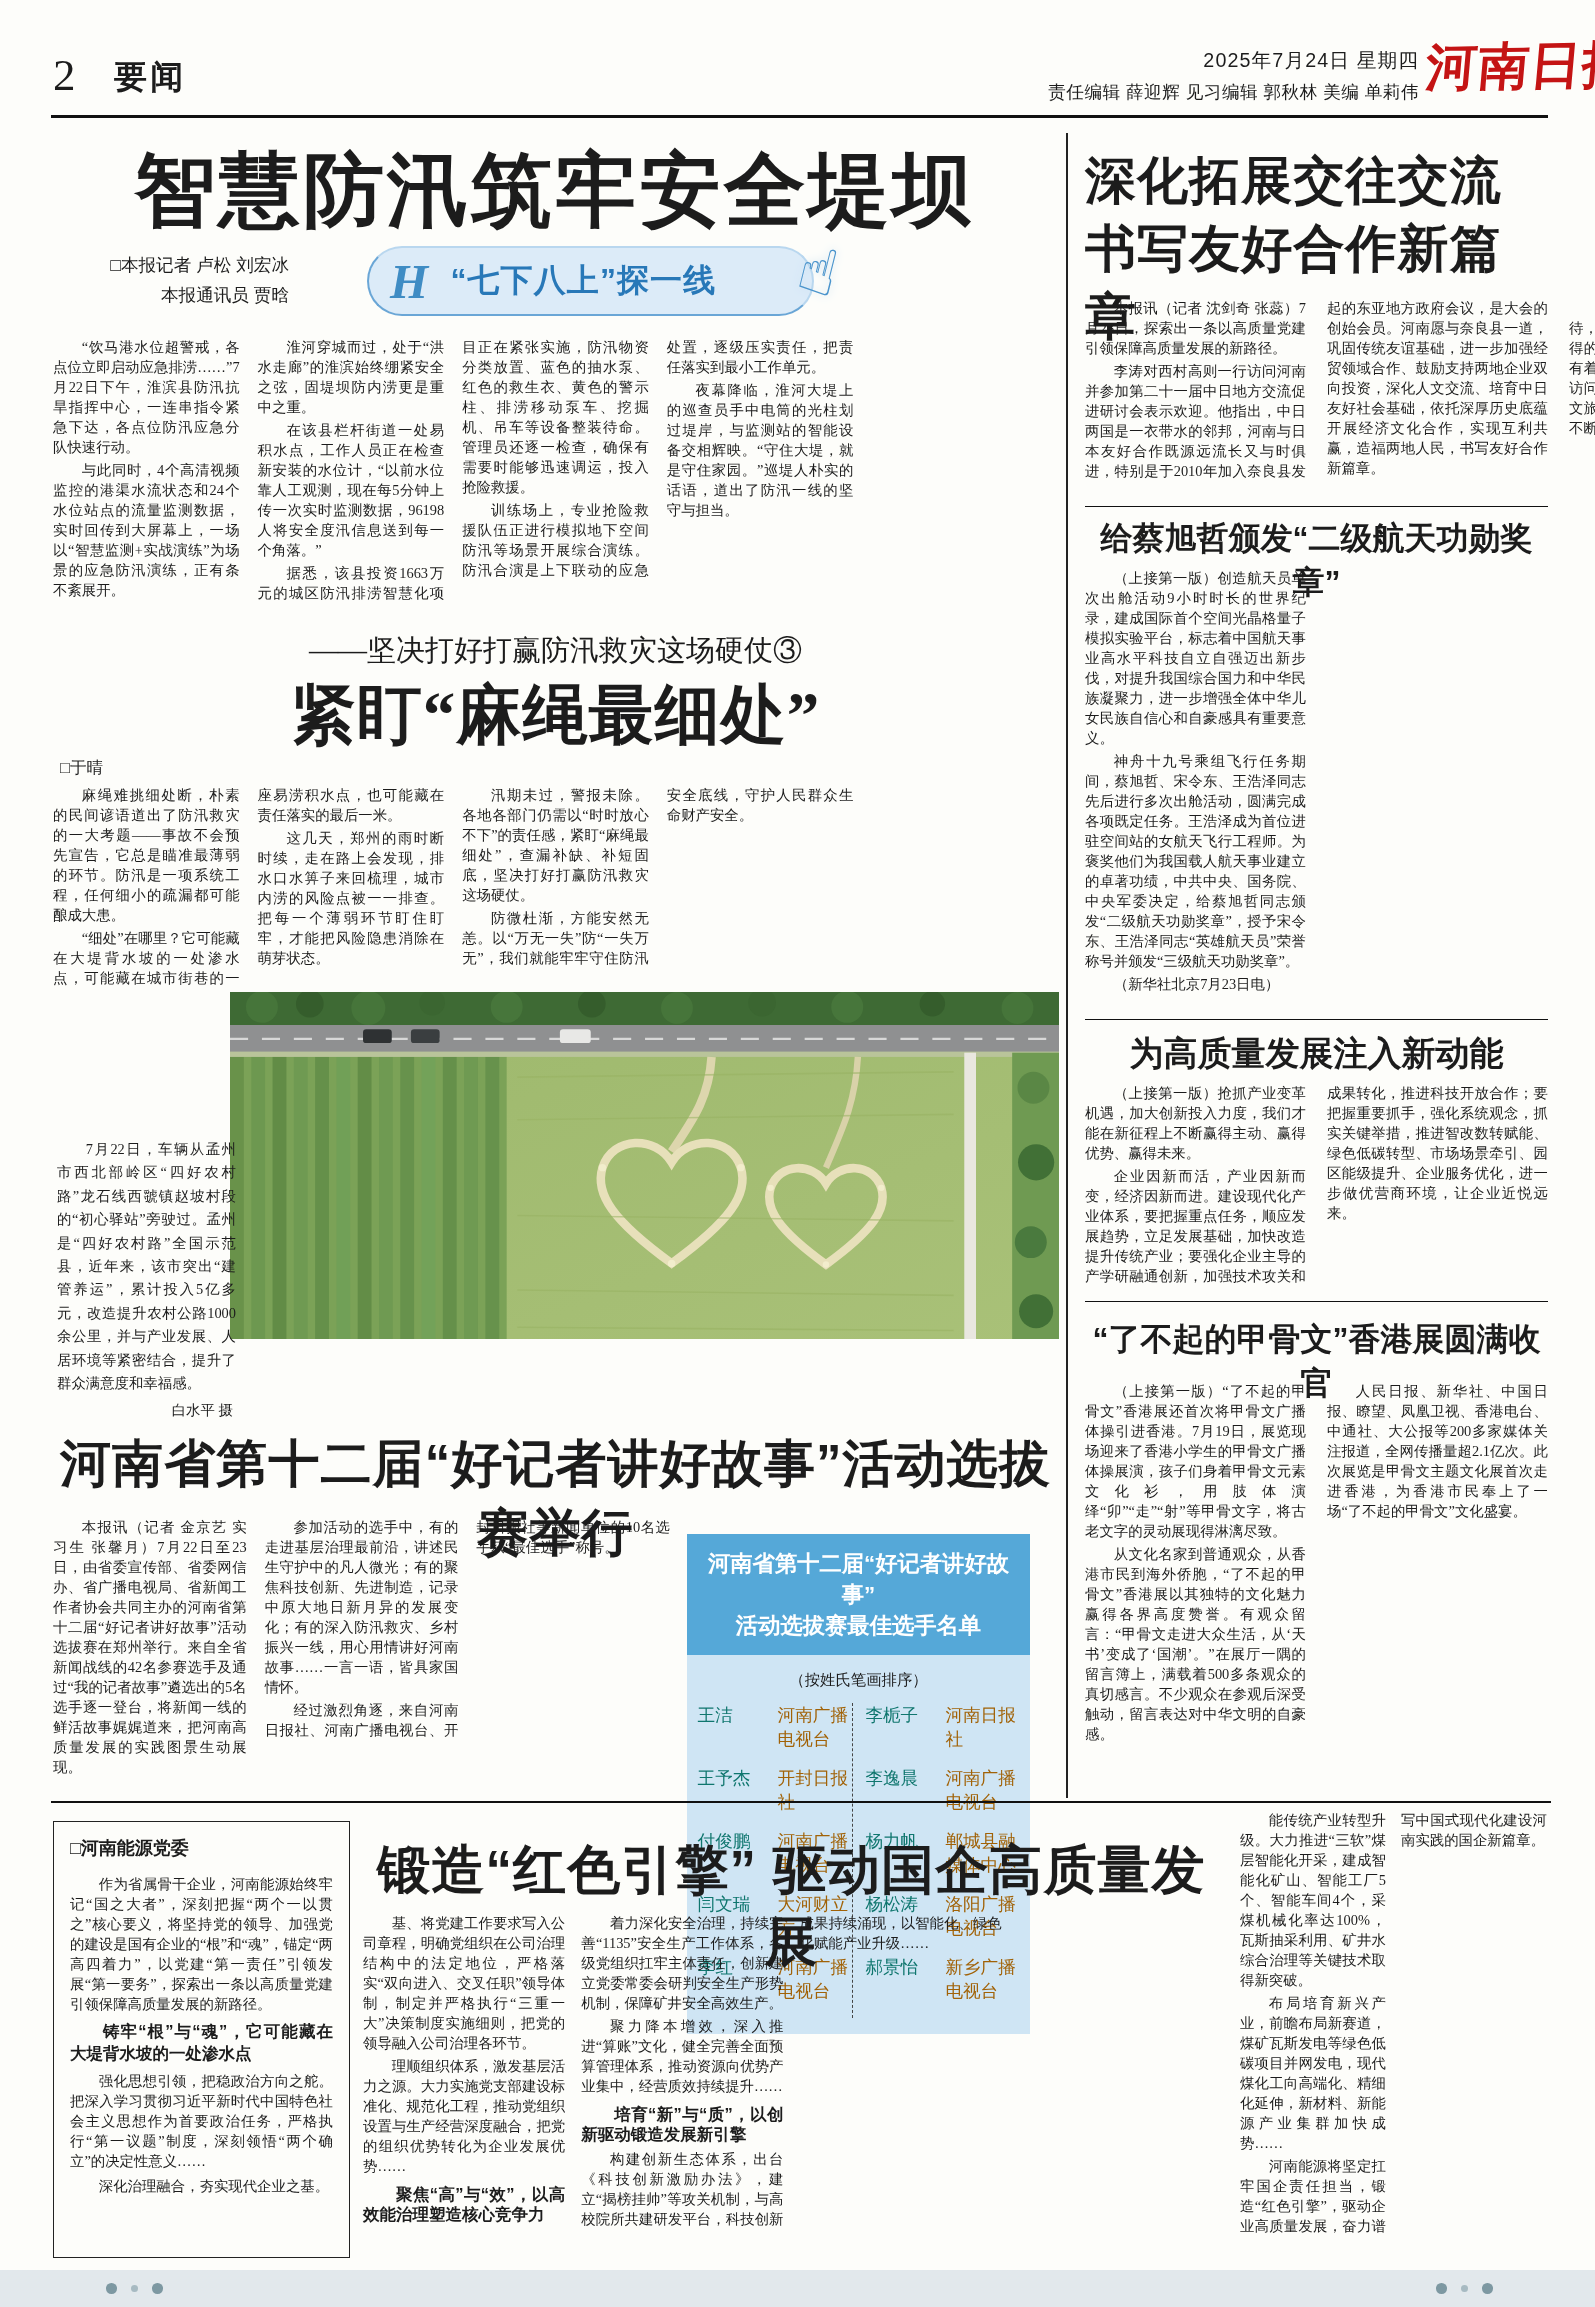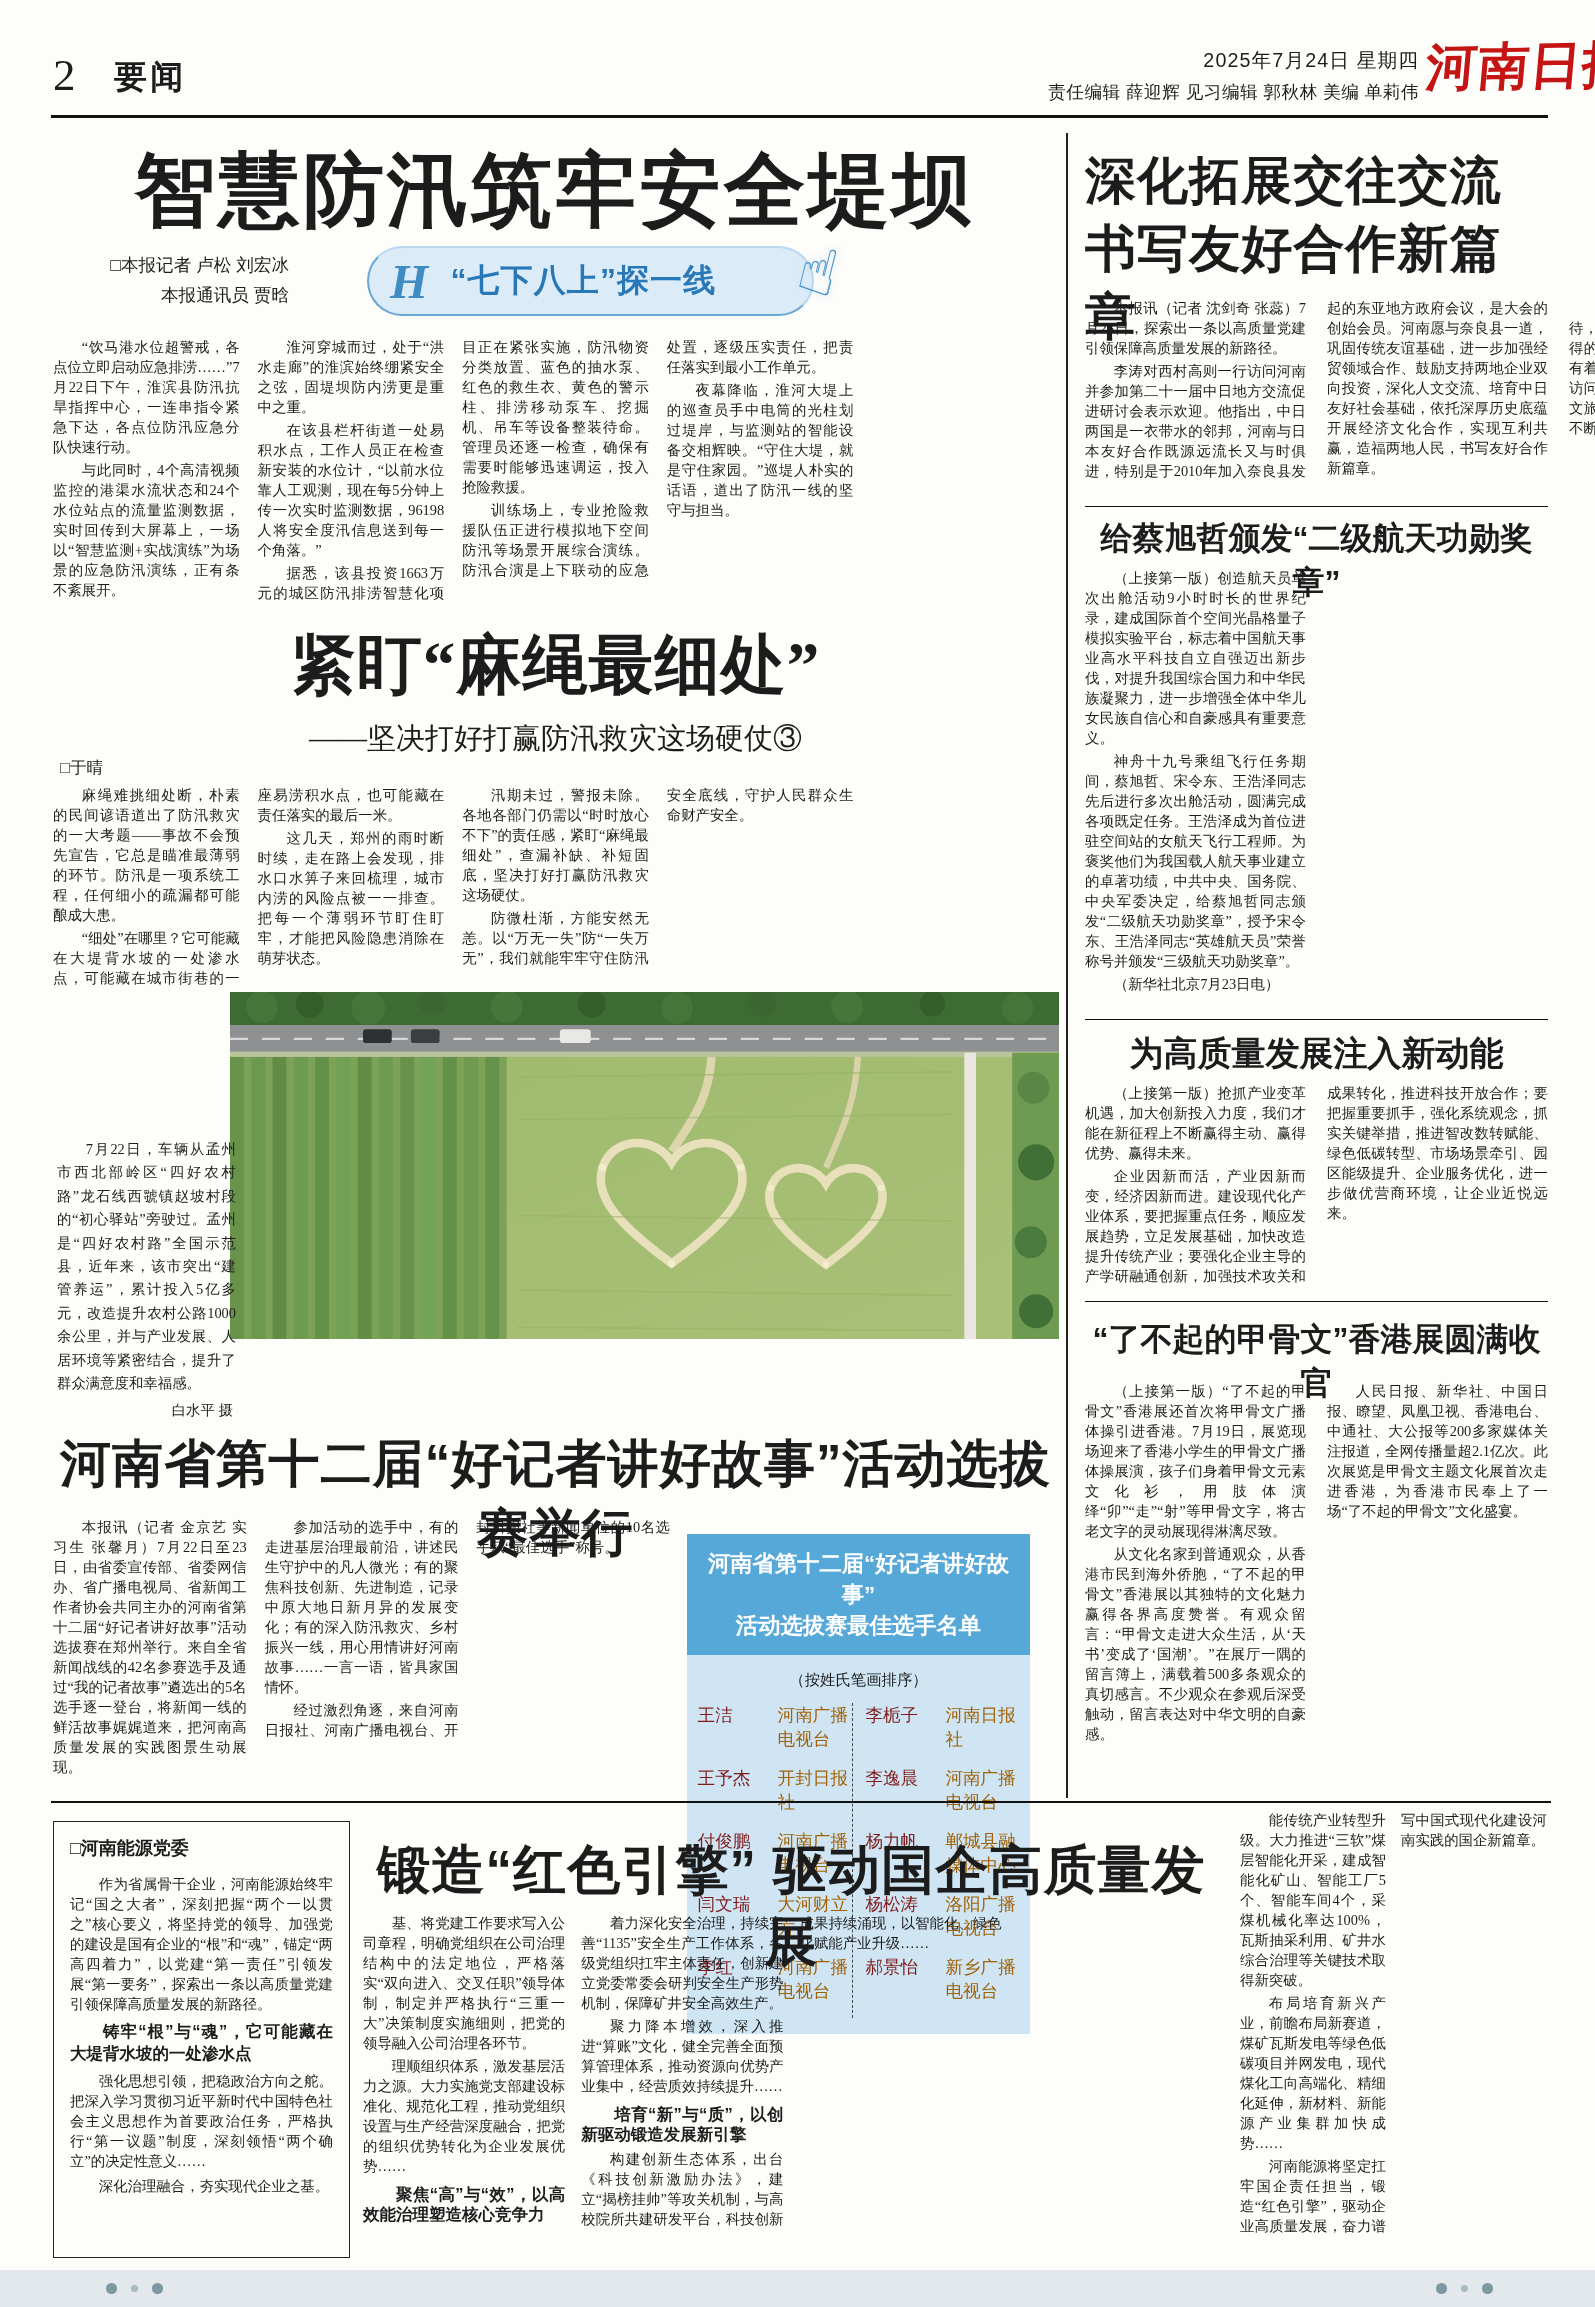--- a/index.html
+++ b/index.html
@@ -62,21 +62,21 @@
   
   #winners { left:687px; top:1534px; width:343px; }
   #winners-header { background:#55a8d8; color:#fff; text-align:center; font-weight:bold;
     font-family:"Liberation Sans",sans-serif; font-size:22.3px; line-height:31px; padding:14px 5.3px; }
   #winners-body { background:#cfe5f4; padding:9.6px 10.6px 16px 10.6px; }
   #winners-note { text-align:center; font-size:15.4px; padding:5.3px 0 11.7px 0; }
   .winner-cols { display:flex; }
   .winner-col { flex:1; font-family:"Liberation Sans",sans-serif; font-size:17.6px; }
   .winner-col.right { border-left:1.6px dashed #444; padding-left:12.8px; }
   .winner-row { display:flex; margin:0 0 15px 0; }
-  .winner-name { width:80px; color:#7f1d1d; }
+  .winner-name { width:80px; color:#0f766e; }
   .winner-org { flex:1; color:#a16207; }
 
   
   #main-vrule { left:1066px; top:133px; width:1.6px; height:1665px; }
   .rc-h { left:1085px; width:463px; font-weight:900; font-family:"Liberation Sans",sans-serif; }
   #rc1-h { top:147px; font-size:51px; line-height:68px; letter-spacing:1.1px; }
   #rc1-body { left:1085px; top:298px; width:463px; height:199px; column-count:2; column-gap:21px; column-fill:auto; }
   #rc-rule1 { left:1085px; top:506px; width:463px; height:1.1px; }
   #rc2-h { top:517px; font-size:32px; text-align:center; }
   #rc2-body { left:1085px; top:568px; width:463px; height:442px; column-count:2; column-gap:21px; column-fill:auto; }
@@ -135,22 +135,22 @@
   <p>“饮马港水位超警戒，各点位立即启动应急排涝……”7月22日下午，淮滨县防汛抗旱指挥中心，一连串指令紧急下达，各点位防汛应急分队快速行动。</p>
       <p>与此同时，4个高清视频监控的港渠水流状态和24个水位站点的流量监测数据，实时回传到大屏幕上，一场以“智慧监测+实战演练”为场景的应急防汛演练，正有条不紊展开。</p>
       <p>淮河穿城而过，处于“洪水走廊”的淮滨始终绷紧安全之弦，固堤坝防内涝更是重中之重。</p>
       <p>在该县栏杆街道一处易积水点，工作人员正在检查新安装的水位计，“以前水位靠人工观测，现在每5分钟上传一次实时监测数据，96198人将安全度汛信息送到每一个角落。”</p>
       <p>据悉，该县投资1663万元的城区防汛排涝智慧化项目正在紧张实施，防汛物资分类放置、蓝色的抽水泵、红色的救生衣、黄色的警示柱、排涝移动泵车、挖掘机、吊车等设备整装待命。管理员还逐一检查，确保有需要时能够迅速调运，投入抢险救援。</p>
       <p>训练场上，专业抢险救援队伍正进行模拟地下空间防汛等场景开展综合演练。防汛合演是上下联动的应急处置，逐级压实责任，把责任落实到最小工作单元。</p>
       <p>夜幕降临，淮河大堤上的巡查员手中电筒的光柱划过堤岸，与监测站的智能设备交相辉映。“守住大堤，就是守住家园。”巡堤人朴实的话语，道出了防汛一线的坚守与担当。</p>
     </div>
 
   <div class="abs" id="h2-block">
+    <div id="h2-sub">——坚决打好打赢防汛救灾这场硬仗③</div>
     <div id="h2-main">紧盯“麻绳最细处”</div>
-    <div id="h2-sub">——坚决打好打赢防汛救灾这场硬仗③</div>
   </div>
   <div class="abs" id="jd-byline">□于晴</div>
   <div class="abs body-text" id="jd-body">
 
   <p>麻绳难挑细处断，朴素的民间谚语道出了防汛救灾的一大考题——事故不会预先宣告，它总是瞄准最薄弱的环节。防汛是一项系统工程，任何细小的疏漏都可能酿成大患。</p>
       <p>“细处”在哪里？它可能藏在大堤背水坡的一处渗水点，可能藏在城市街巷的一座易涝积水点，也可能藏在责任落实的最后一米。</p>
       <p>这几天，郑州的雨时断时续，走在路上会发现，排水口水箅子来回梳理，城市内涝的风险点被一一排查。把每一个薄弱环节盯住盯牢，才能把风险隐患消除在萌芽状态。</p>
       <p>汛期未过，警报未除。各地各部门仍需以“时时放心不下”的责任感，紧盯“麻绳最细处”，查漏补缺、补短固底，坚决打好打赢防汛救灾这场硬仗。</p>
       <p>防微杜渐，方能安然无恙。以“万无一失”防“一失万无”，我们就能牢牢守住防汛安全底线，守护人民群众生命财产安全。</p>
     </div>

